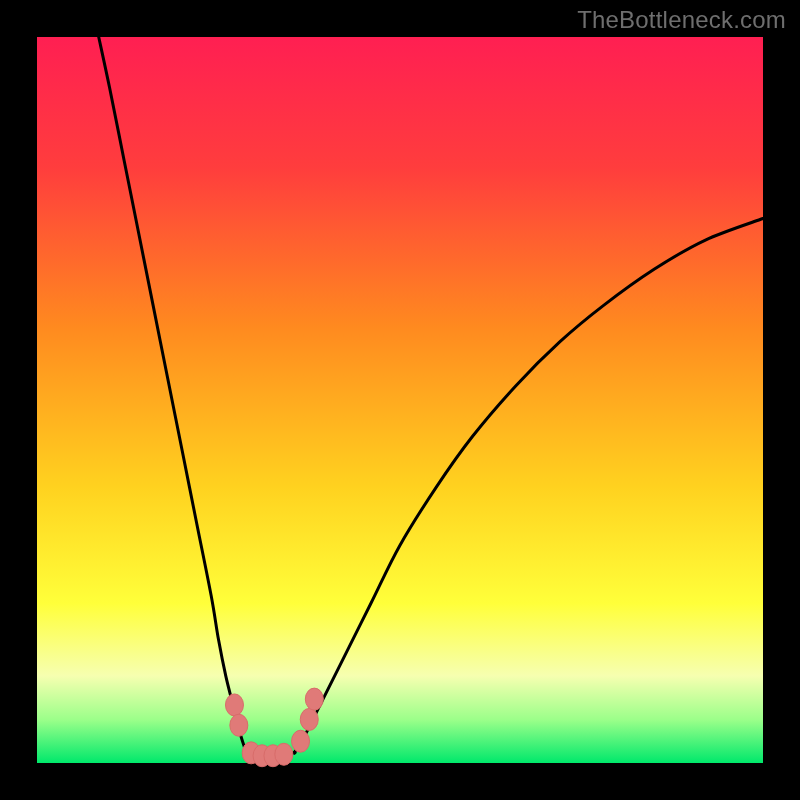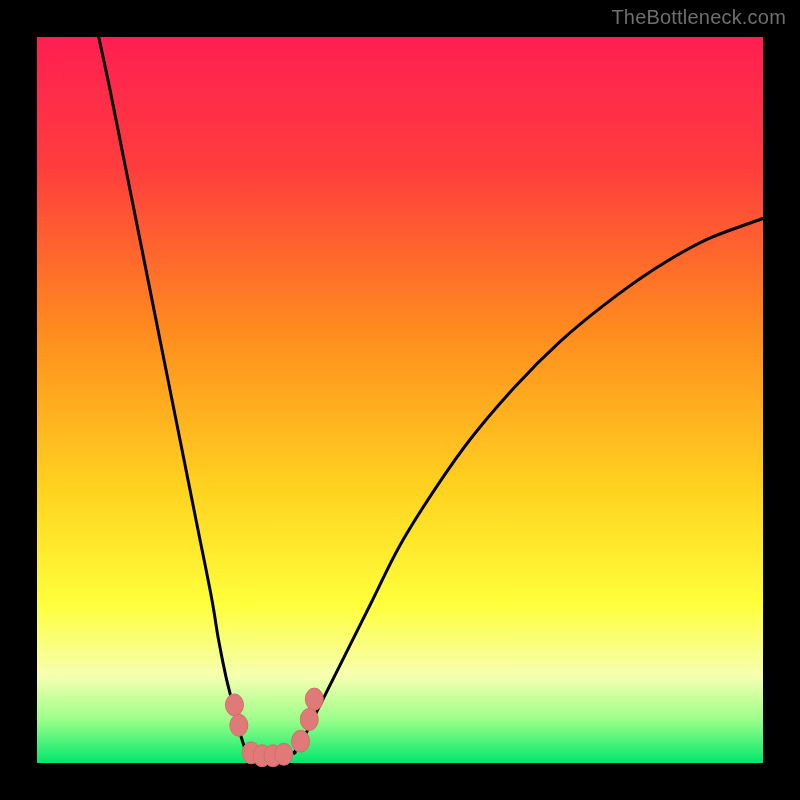--- a/index.html
+++ b/index.html
@@ -25,21 +25,21 @@
     top: 37px;
     width: 726px;
     height: 726px;
     
   }
   .watermark {
     position: absolute;
     top: 6px;
     right: 14px;
     color: #6e6e6e;
-    font-size: 20px;
+    font-size: 24px;
     font-weight: 400;
     letter-spacing: 0.2px;
     user-select: none;
   }
   svg.curves {
     position: absolute;
     left: 0;
     top: 0;
     width: 800px;
     height: 800px;

